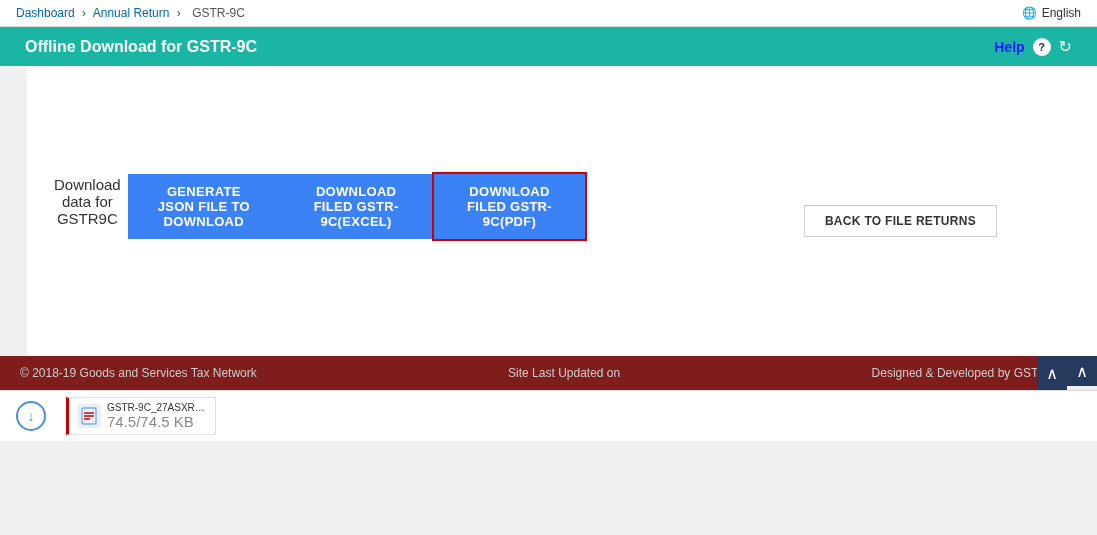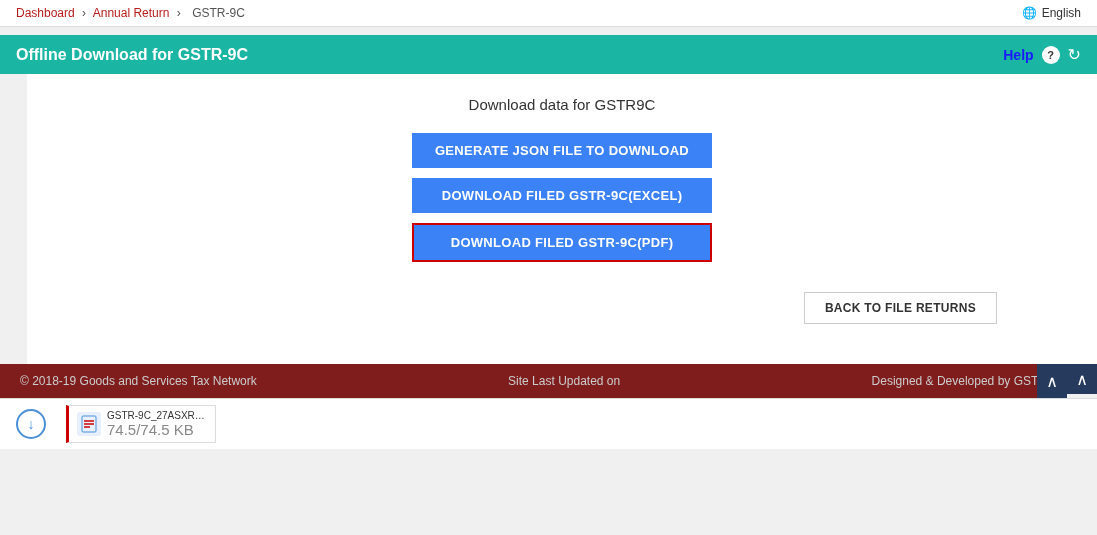--- a/index.html
+++ b/index.html
@@ -8,54 +8,52 @@
     
     .top-bar {
       background: #fff;
       border-bottom: 1px solid #ddd;
       padding: 6px 16px;
       display: flex;
       justify-content: space-between;
       align-items: center;
     }
     .breadcrumb { font-size: 12px; color: #555; }
-    .breadcrumb a { color: #b91c1c; text-decoration: none; }
+    .breadcrumb a { color: #0369a1; text-decoration: none; }
     .breadcrumb span { color: #555; margin: 0 4px; }
     .lang-btn {
       display: flex; align-items: center; gap: 4px;
       font-size: 12px; color: #333; cursor: pointer;
       border: none; background: none;
     }
 
     
     .header-banner {
       background: #1ab5a3;
-      padding: 10px 16px;
+      padding: 10px 25px;
       display: flex;
       justify-content: space-between;
       align-items: center;
-      margin-top: 8px;
     }
     .header-title { color: #fff; font-size: 16px; font-weight: bold; }
     .header-right { display: flex; align-items: center; gap: 8px; }
     .help-link { color: #1a1aff; font-size: 14px; font-weight: bold; cursor: pointer; }
     .help-icon {
       display: inline-flex; align-items: center; justify-content: center;
       width: 18px; height: 18px; border-radius: 50%;
       background: #fff; color: #333; font-size: 11px; font-weight: bold;
     }
     .refresh-icon { color: #fff; font-size: 16px; cursor: pointer; }
 
     
     .main-content {
       background: #fff;
       min-height: 290px;
-      padding: 22px 20px;
-      display: flex;
-      flex-direction: column;
+      padding: 32px 20px;
+      display: flex;
       align-items: center;
       margin-left: 27px;
     }
     .section-title { font-size: 15px; color: #333; margin-bottom: 20px; text-align: center; }
 
     .btn-download {
       display: block;
       width: 300px;
       padding: 10px 20px;
       margin-bottom: 10px;

